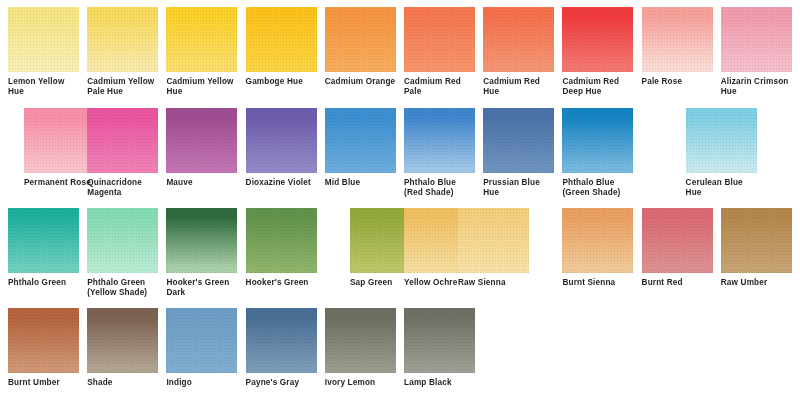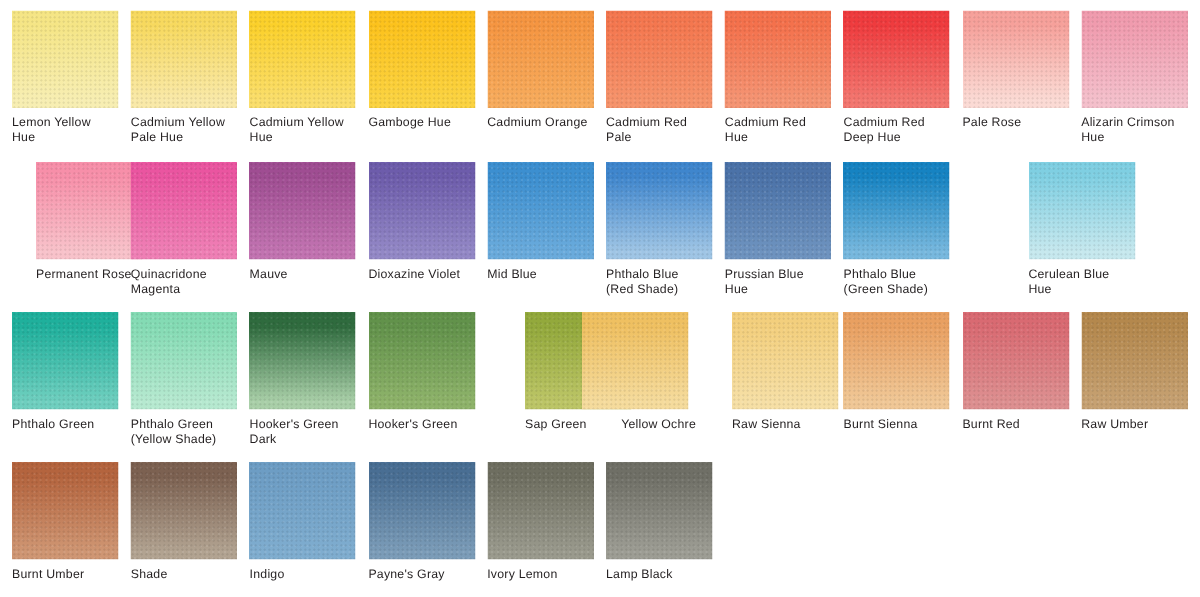--- a/index.html
+++ b/index.html
@@ -19,20 +19,21 @@
     position: relative;
     width: 800px;
     height: 398px;
     background: #ffffff;
   }
   .swatch-row {
     position: absolute;
     left: 0;
     width: 800px;
     height: 100px;
+    font-weight: bold;
   }
   .swatch-cell {
     position: absolute;
     top: 0;
     width: 71px;
     height: 96px;
   }
   .swatch-chip {
     position: relative;
     width: 71px;
@@ -249,28 +250,28 @@
         </div>
         <div class="swatch-label">Hooker's Green</div>
       </div>
       <div class="swatch-cell" style="left: 310px; padding-left: 40px;">
         <div class="swatch-chip">
           <div class="grad" style="background: linear-gradient(rgb(147, 169, 60) 0%, rgb(147, 169, 60) 14%, rgb(188, 197, 102) 92%, rgb(188, 197, 102) 100%);"></div>
           <div class="grain"></div>
         </div>
         <div class="swatch-label">Sap Green</div>
       </div>
-      <div class="swatch-cell" style="left: 388px; text-align: right;">
+      <div class="swatch-cell" style="left: 404px;">
         <div class="swatch-chip">
           <div class="grad" style="background: linear-gradient(rgb(239, 192, 97) 0%, rgb(239, 192, 97) 14%, rgb(245, 219, 156) 92%, rgb(245, 219, 156) 100%);"></div>
           <div class="grain"></div>
         </div>
         <div class="swatch-label">Yellow Ochre</div>
       </div>
-      <div class="swatch-cell" style="left: 488px;">
+      <div class="swatch-cell" style="left: 458px;">
         <div class="swatch-chip">
           <div class="grad" style="background: linear-gradient(rgb(243, 207, 125) 0%, rgb(243, 207, 125) 14%, rgb(246, 223, 165) 92%, rgb(246, 223, 165) 100%);"></div>
           <div class="grain"></div>
         </div>
         <div class="swatch-label">Raw Sienna</div>
       </div>
       <div class="swatch-cell" style="left: 562.4px;">
         <div class="swatch-chip">
           <div class="grad" style="background: linear-gradient(rgb(233, 160, 97) 0%, rgb(233, 160, 97) 14%, rgb(240, 199, 150) 92%, rgb(240, 199, 150) 100%);"></div>
           <div class="grain"></div>

